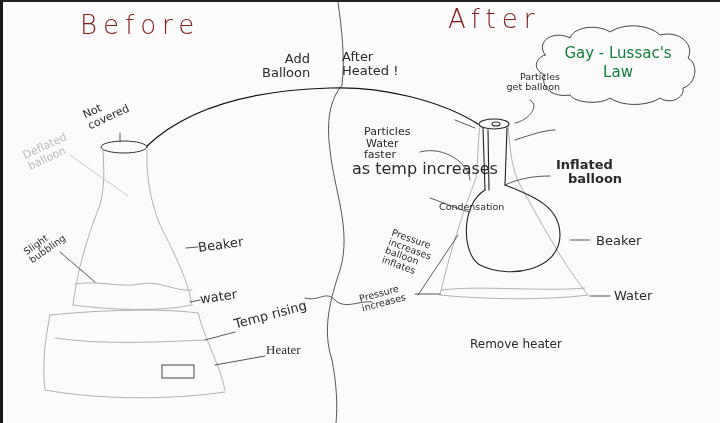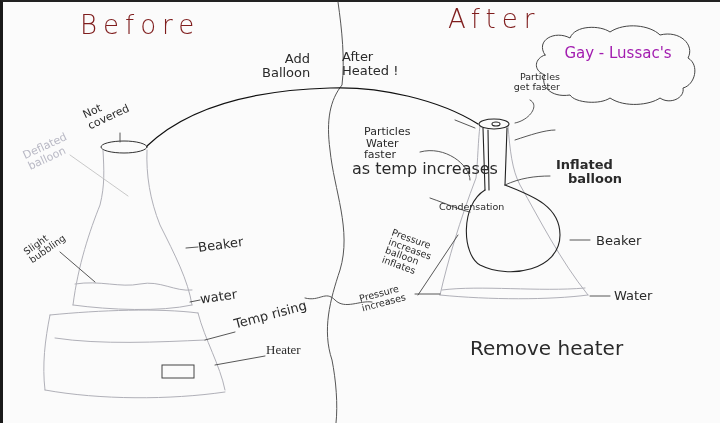--- a/index.html
+++ b/index.html
@@ -18,21 +18,21 @@
   .lbl {
     position: absolute; color: #2a2a2a; white-space: nowrap;
     font-family: "DejaVu Sans", sans-serif; line-height: 1;
   }
   .title { font-size: 26px; letter-spacing: 6px; font-weight: 300; color: #7f1d1d; }
   .sm { font-size: 11px; }
   .xs { font-size: 9.5px; }
   .faint { color: #b8b8c4; }
   .md { font-size: 13px; }
   .multi { white-space: normal; text-align: right; line-height: 1.05; }
-  .cloud-text { font-size: 15px; text-align: center; line-height: 1.25; color: #a21caf; }
+  .cloud-text { font-size: 15px; text-align: center; line-height: 1.25; color: #15803d; }
 </style>
 </head>
 <body>
 
 <div class="frame"></div>
 
 <svg class="drawing" width="720" height="423" viewBox="0 0 720 423" fill="none" stroke-linecap="round">
 
   <path d="M338 2 C342 30 345 60 342 85 C330 100 326 120 330 150 C334 190 352 230 340 270 C330 300 322 330 332 360 C336 380 338 405 336 423" stroke="#555" stroke-width="1"></path>
 
@@ -106,20 +106,21 @@
   <div>Add</div>
   <div>Balloon</div>
 </div>
 <div class="lbl md" style="left:342px;top:50px;line-height:1.1;">
   <div>After</div>
   <div>Heated !</div>
 </div>
 
 <div class="lbl cloud-text" style="left:548px;top:44px;width:140px;">
   <div>Gay - Lussac's</div>
+  <div>Law</div>
 </div>
 
 <div class="lbl sm" style="left:84px;top:100px;transform:rotate(-25deg);line-height:1.05;">
   <div>Not</div>
   <div>covered</div>
 </div>
 <div class="lbl sm faint" style="left:24px;top:140px;transform:rotate(-25deg);line-height:1.05;">
   <div>Deflated</div>
   <div>balloon</div>
 </div>
@@ -127,21 +128,21 @@
   <div>Slight</div>
   <div>bubbling</div>
 </div>
 <div class="lbl md" style="left:198px;top:238px;transform:rotate(-8deg);">Beaker</div>
 <div class="lbl md" style="left:200px;top:290px;transform:rotate(-8deg);">water</div>
 <div class="lbl md" style="left:233px;top:308px;transform:rotate(-15deg);">Temp rising</div>
 <div class="lbl md" style="left:266px;top:343px;font-family:Liberation Serif, serif;">Heater</div>
 
 <div class="lbl xs multi" style="left:470px;top:72px;width:90px;">
   <div>Particles</div>
-  <div>get faster</div>
+  <div>get balloon</div>
 </div>
 <div class="lbl sm" style="left:352px;top:126px;line-height:1.05;">
   <div style="padding-left:12px">Particles</div>
   <div style="padding-left:14px">Water</div>
   <div style="padding-left:12px">faster</div>
   <div style="padding-left:0;font-size:16px">as temp increases</div>
 </div>
 <div class="lbl xs" style="left:392px;top:202px;margin-left:47px;">Condensation</div>
 <div class="lbl md" style="left:556px;top:158px;line-height:1.05;font-weight:bold;">
   <div>Inflated</div>
@@ -152,13 +153,13 @@
 <div class="lbl xs" style="left:386px;top:234px;transform:rotate(20deg);line-height:1;">
   <div>Pressure</div>
   <div>increases</div>
   <div>balloon</div>
   <div>inflates</div>
 </div>
 <div class="lbl xs" style="left:360px;top:288px;transform:rotate(-15deg);line-height:1.05;">
   <div>Pressure</div>
   <div>increases</div>
 </div>
-<div class="lbl" style="left:470px;top:338px;font-size:20px;">Remove heater</div>
+<div class="lbl" style="left:470px;top:338px;font-size:12px;">Remove heater</div>
 
 </body></html>

